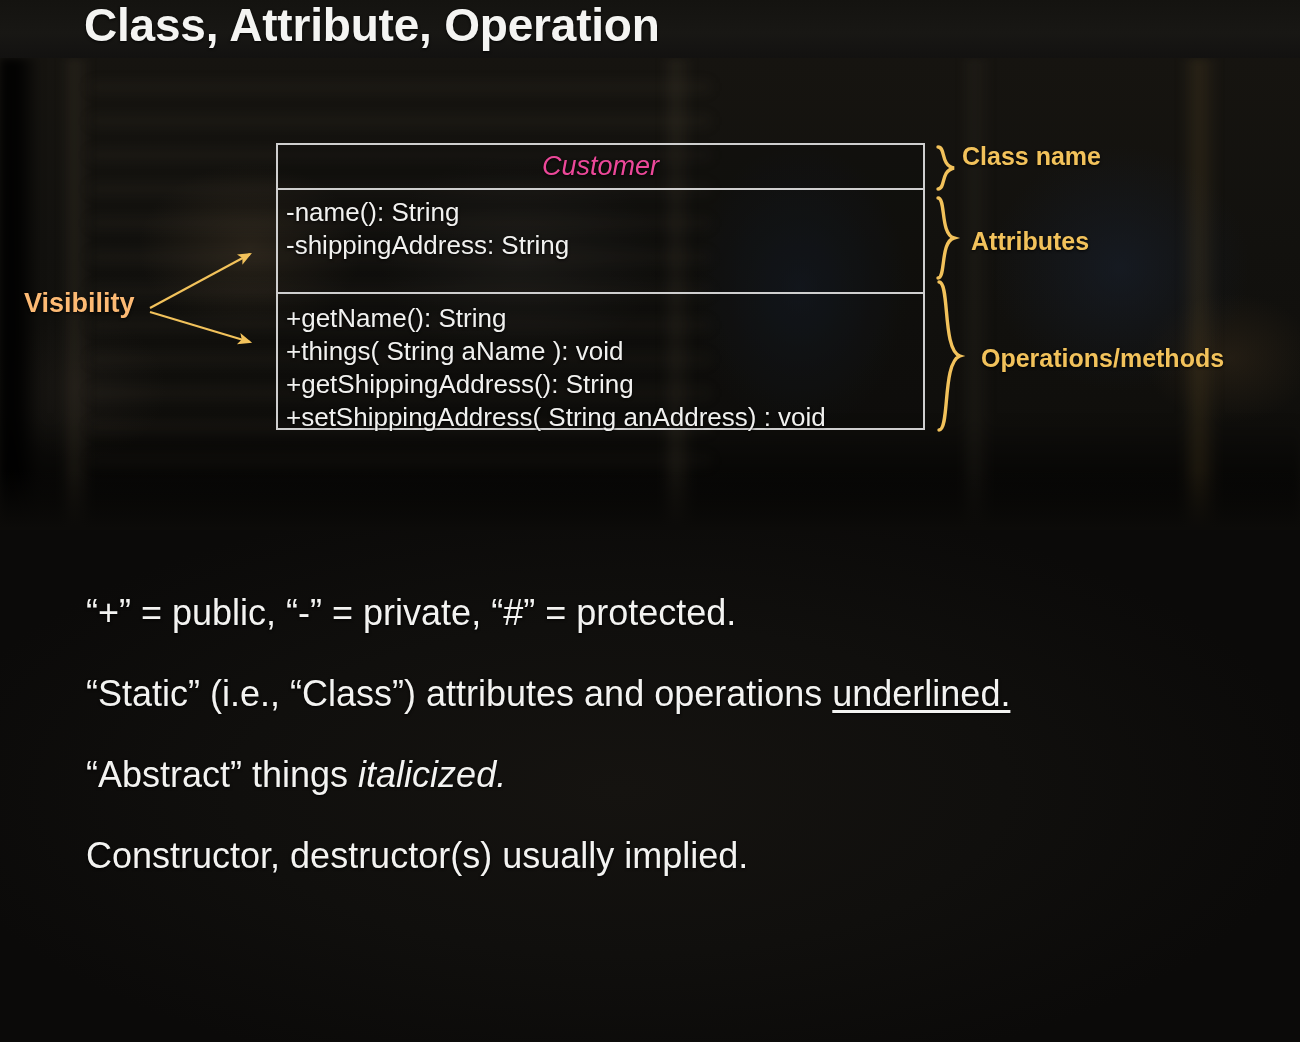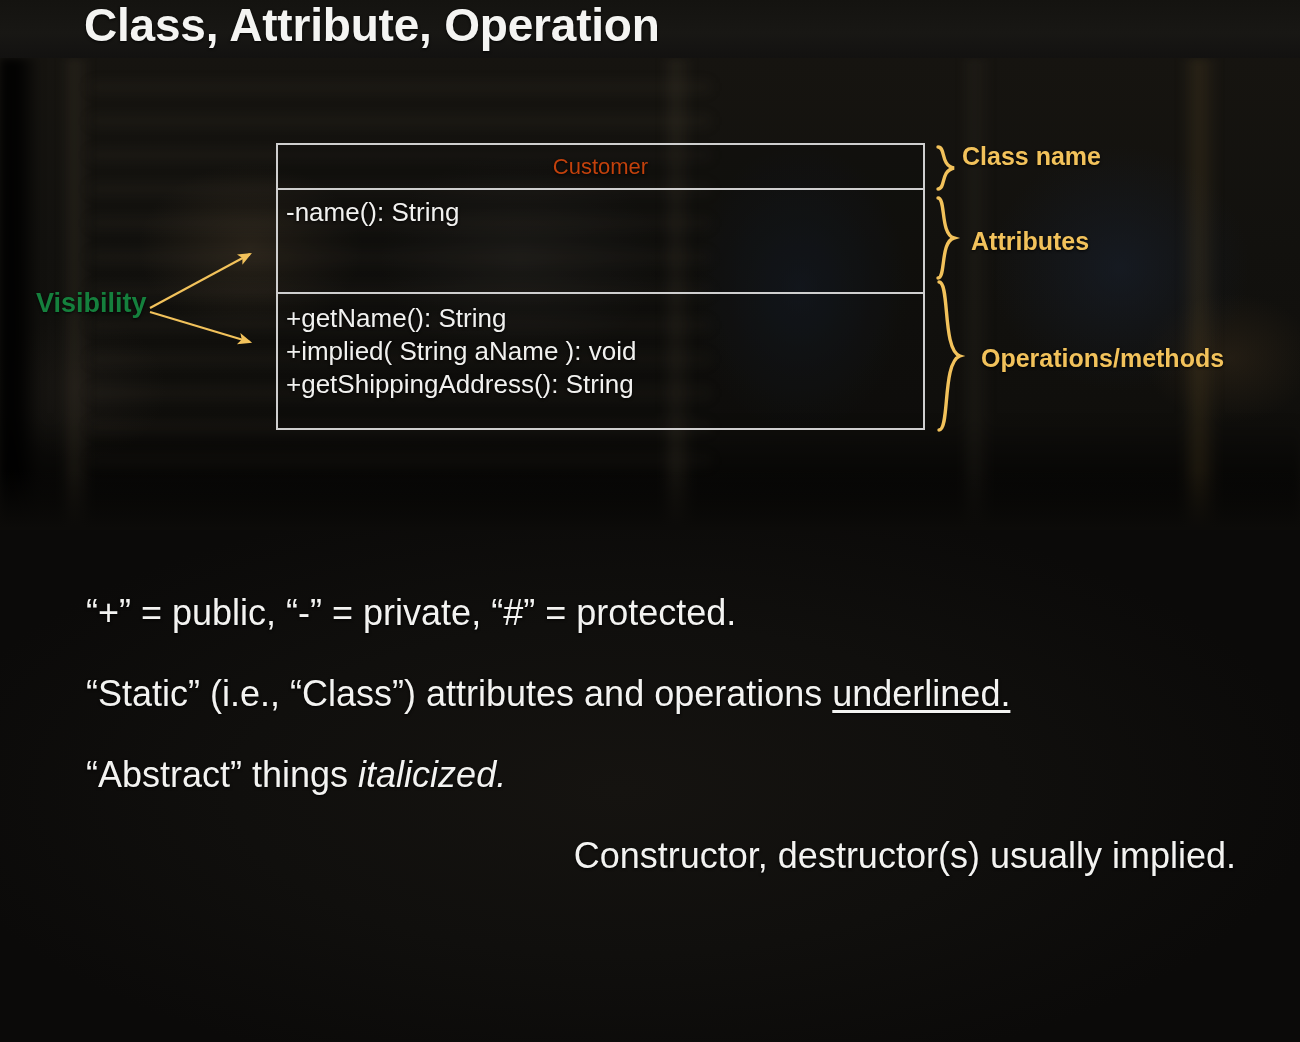--- a/index.html
+++ b/index.html
@@ -117,23 +117,24 @@
     box-sizing: border-box;
   }
   #class-name-row {
     height: 45px;
     border-bottom: 2px solid #cfcfcf;
     display: flex;
     align-items: center;
     justify-content: center;
   }
   #class-name {
-    font-size: 22px;
-    color: #c2410c;
-    text-shadow: 0 1px 3px rgba(0,0,0,0.9);
+    font-size: 27px;
+    color: #ec4899;
+    text-shadow: 0 1px 3px rgba(0,0,0,0.9);
+    font-style: italic;
   }
   #attributes-row {
     height: 104px;
     border-bottom: 2px solid #cfcfcf;
     padding: 6px 0 0 8px;
   }
   #operations-row {
     height: 118px;
     padding: 8px 0 0 8px;
   }
@@ -164,23 +165,22 @@
   #label-attr    { left: 971px; top: 227px; }
   #brace-ops     { left: 934px; top: 280px; }
   #label-ops     { left: 981px; top: 344px; }
 
   #visibility-label {
     position: absolute;
     left: 24px;
     top: 288px;
     font-size: 27px;
     font-weight: bold;
-    color: #15803d;
+    color: #fdba74;
     text-shadow: 0 1px 3px rgba(0,0,0,0.85);
-    margin-left: 12px;
   }
   #visibility-arrows {
     position: absolute;
     left: 140px;
     top: 232px;
     overflow: visible;
   }
 
   
   #body-text {
@@ -189,21 +189,21 @@
     top: 585px;
     width: 1150px;
   }
   .bullet {
     font-size: 36px;
     line-height: 55px;
     color: #f3f3f1;
     margin-bottom: 26px;
     text-shadow: 0 1px 3px rgba(0,0,0,0.9);
   }
-  .bullet:last-child { margin-bottom: 12px; text-align: right; }
+  .bullet:last-child { margin-bottom: 12px; }
   .u { text-decoration: underline; text-underline-offset: 4px; }
   .i { font-style: italic; }
 </style>
 </head>
 <body>
 
 <div id="slide">
 
   <div class="top-strip"></div>
   <div class="photo-band"></div>
@@ -211,25 +211,27 @@
   <div class="page-bg-lower"></div>
 
   <div id="title">Class, Attribute, Operation</div>
 
   <div id="class-box">
     <div id="class-name-row" class="compartment">
       <span id="class-name">Customer</span>
     </div>
     <div id="attributes-row" class="compartment">
       <div class="member">-name(): String</div>
+      <div class="member">-shippingAddress: String</div>
     </div>
     <div id="operations-row" class="compartment">
       <div class="member">+getName(): String</div>
-      <div class="member">+implied( String aName ): void</div>
+      <div class="member">+things( String aName ): void</div>
       <div class="member">+getShippingAddress(): String</div>
+      <div class="member">+setShippingAddress( String anAddress) : void</div>
     </div>
   </div>
 
   <svg id="brace-class" class="brace-svg" width="26" height="46" viewBox="0 0 26 46">
     <path d="M4 2 C12 2, 6 20, 20 23 C6 26, 12 44, 4 44" fill="none" stroke="#f2c25b" stroke-width="3.4" stroke-linecap="round"></path>
   </svg>
   <div id="label-class" class="ann-label">Class name</div>
 
   <svg id="brace-attr" class="brace-svg" width="26" height="84" viewBox="0 0 26 84">
     <path d="M4 2 C12 2, 6 38, 20 42 C6 46, 12 82, 4 82" fill="none" stroke="#f2c25b" stroke-width="3.4" stroke-linecap="round"></path>

